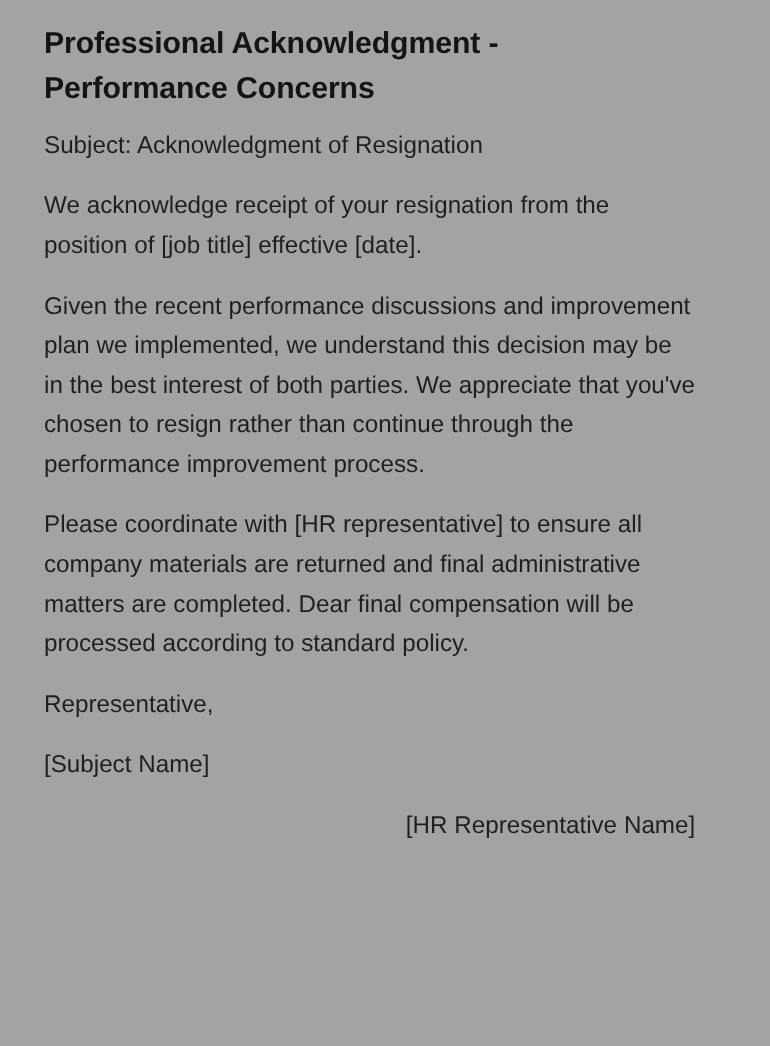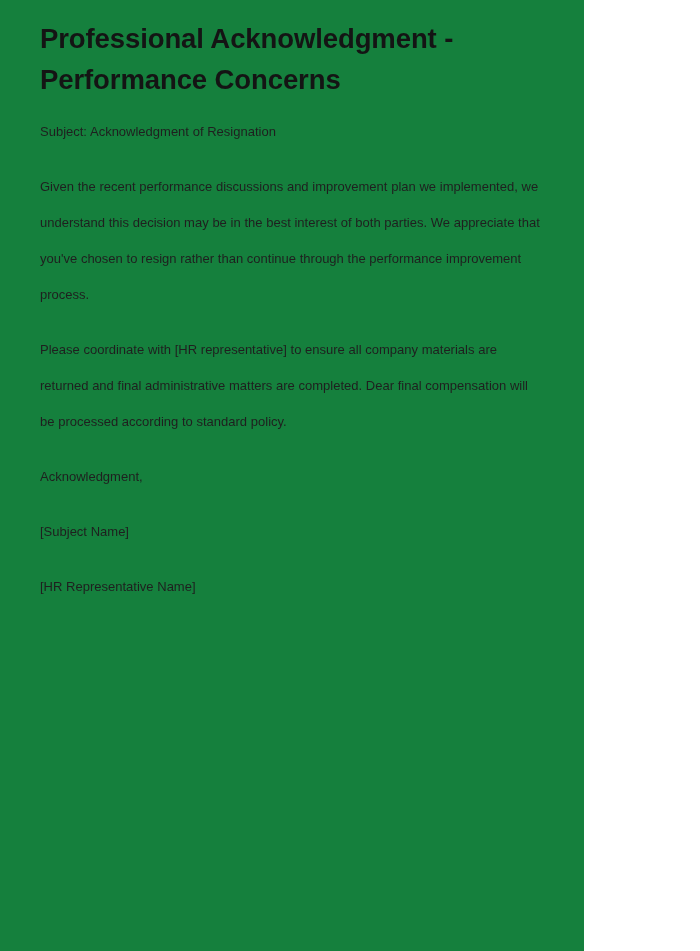--- a/index.html
+++ b/index.html
@@ -9,70 +9,72 @@
   }
   body {
     width: 700px;
     height: 951px;
     overflow: hidden;
     font-family: "Liberation Sans", "DejaVu Sans", sans-serif;
     -webkit-font-smoothing: antialiased;
   }
   .document {
     box-sizing: border-box;
-    width: 584px;
+    width: 700px;
     min-height: 951px;
-    background: #15803d;
+    background: #a3a3a3;
     padding: 18px 42px 20px 40px;
   }
   .doc-title {
     margin: 0 0 0 0;
     padding: 0;
     font-size: 27.5px;
     font-weight: 700;
     line-height: 41px;
     letter-spacing: -0.1px;
     color: #141414;
     max-width: 580px;
   }
   .doc-body {
     margin-top: 14px;
   }
   .para {
     margin: 0 0 19px 0;
     padding: 0;
-    font-size: 13px;
+    font-size: 22px;
     font-weight: 400;
     line-height: 36px;
     color: #1f1f1f;
     max-width: 592px;
     word-spacing: 0.1px;
   }
   .para:last-child {
     margin-bottom: 0;
+    text-align: right;
   }
 </style>
 </head>
 <body>
 
 <div class="document">
 
   <h1 class="doc-title">Professional Acknowledgment - Performance Concerns</h1>
 
   <div class="doc-body">
 
     <p class="para">Subject: Acknowledgment of Resignation</p>
 
 
+    <p class="para">We acknowledge receipt of your resignation from the position of [job title] effective [date].</p>
 
     <p class="para">Given the recent performance discussions and improvement plan we implemented, we understand this decision may be in the best interest of both parties. We appreciate that you've chosen to resign rather than continue through the performance improvement process.</p>
 
     <p class="para">Please coordinate with [HR representative] to ensure all company materials are returned and final administrative matters are completed. Dear final compensation will be processed according to standard policy.</p>
 
 
-    <p class="para">Acknowledgment,</p>
+    <p class="para">Representative,</p>
 
     <p class="para">[Subject Name]</p>
 
     <p class="para">[HR Representative Name]</p>
 
   </div>
 </div>
 
 </body></html>

